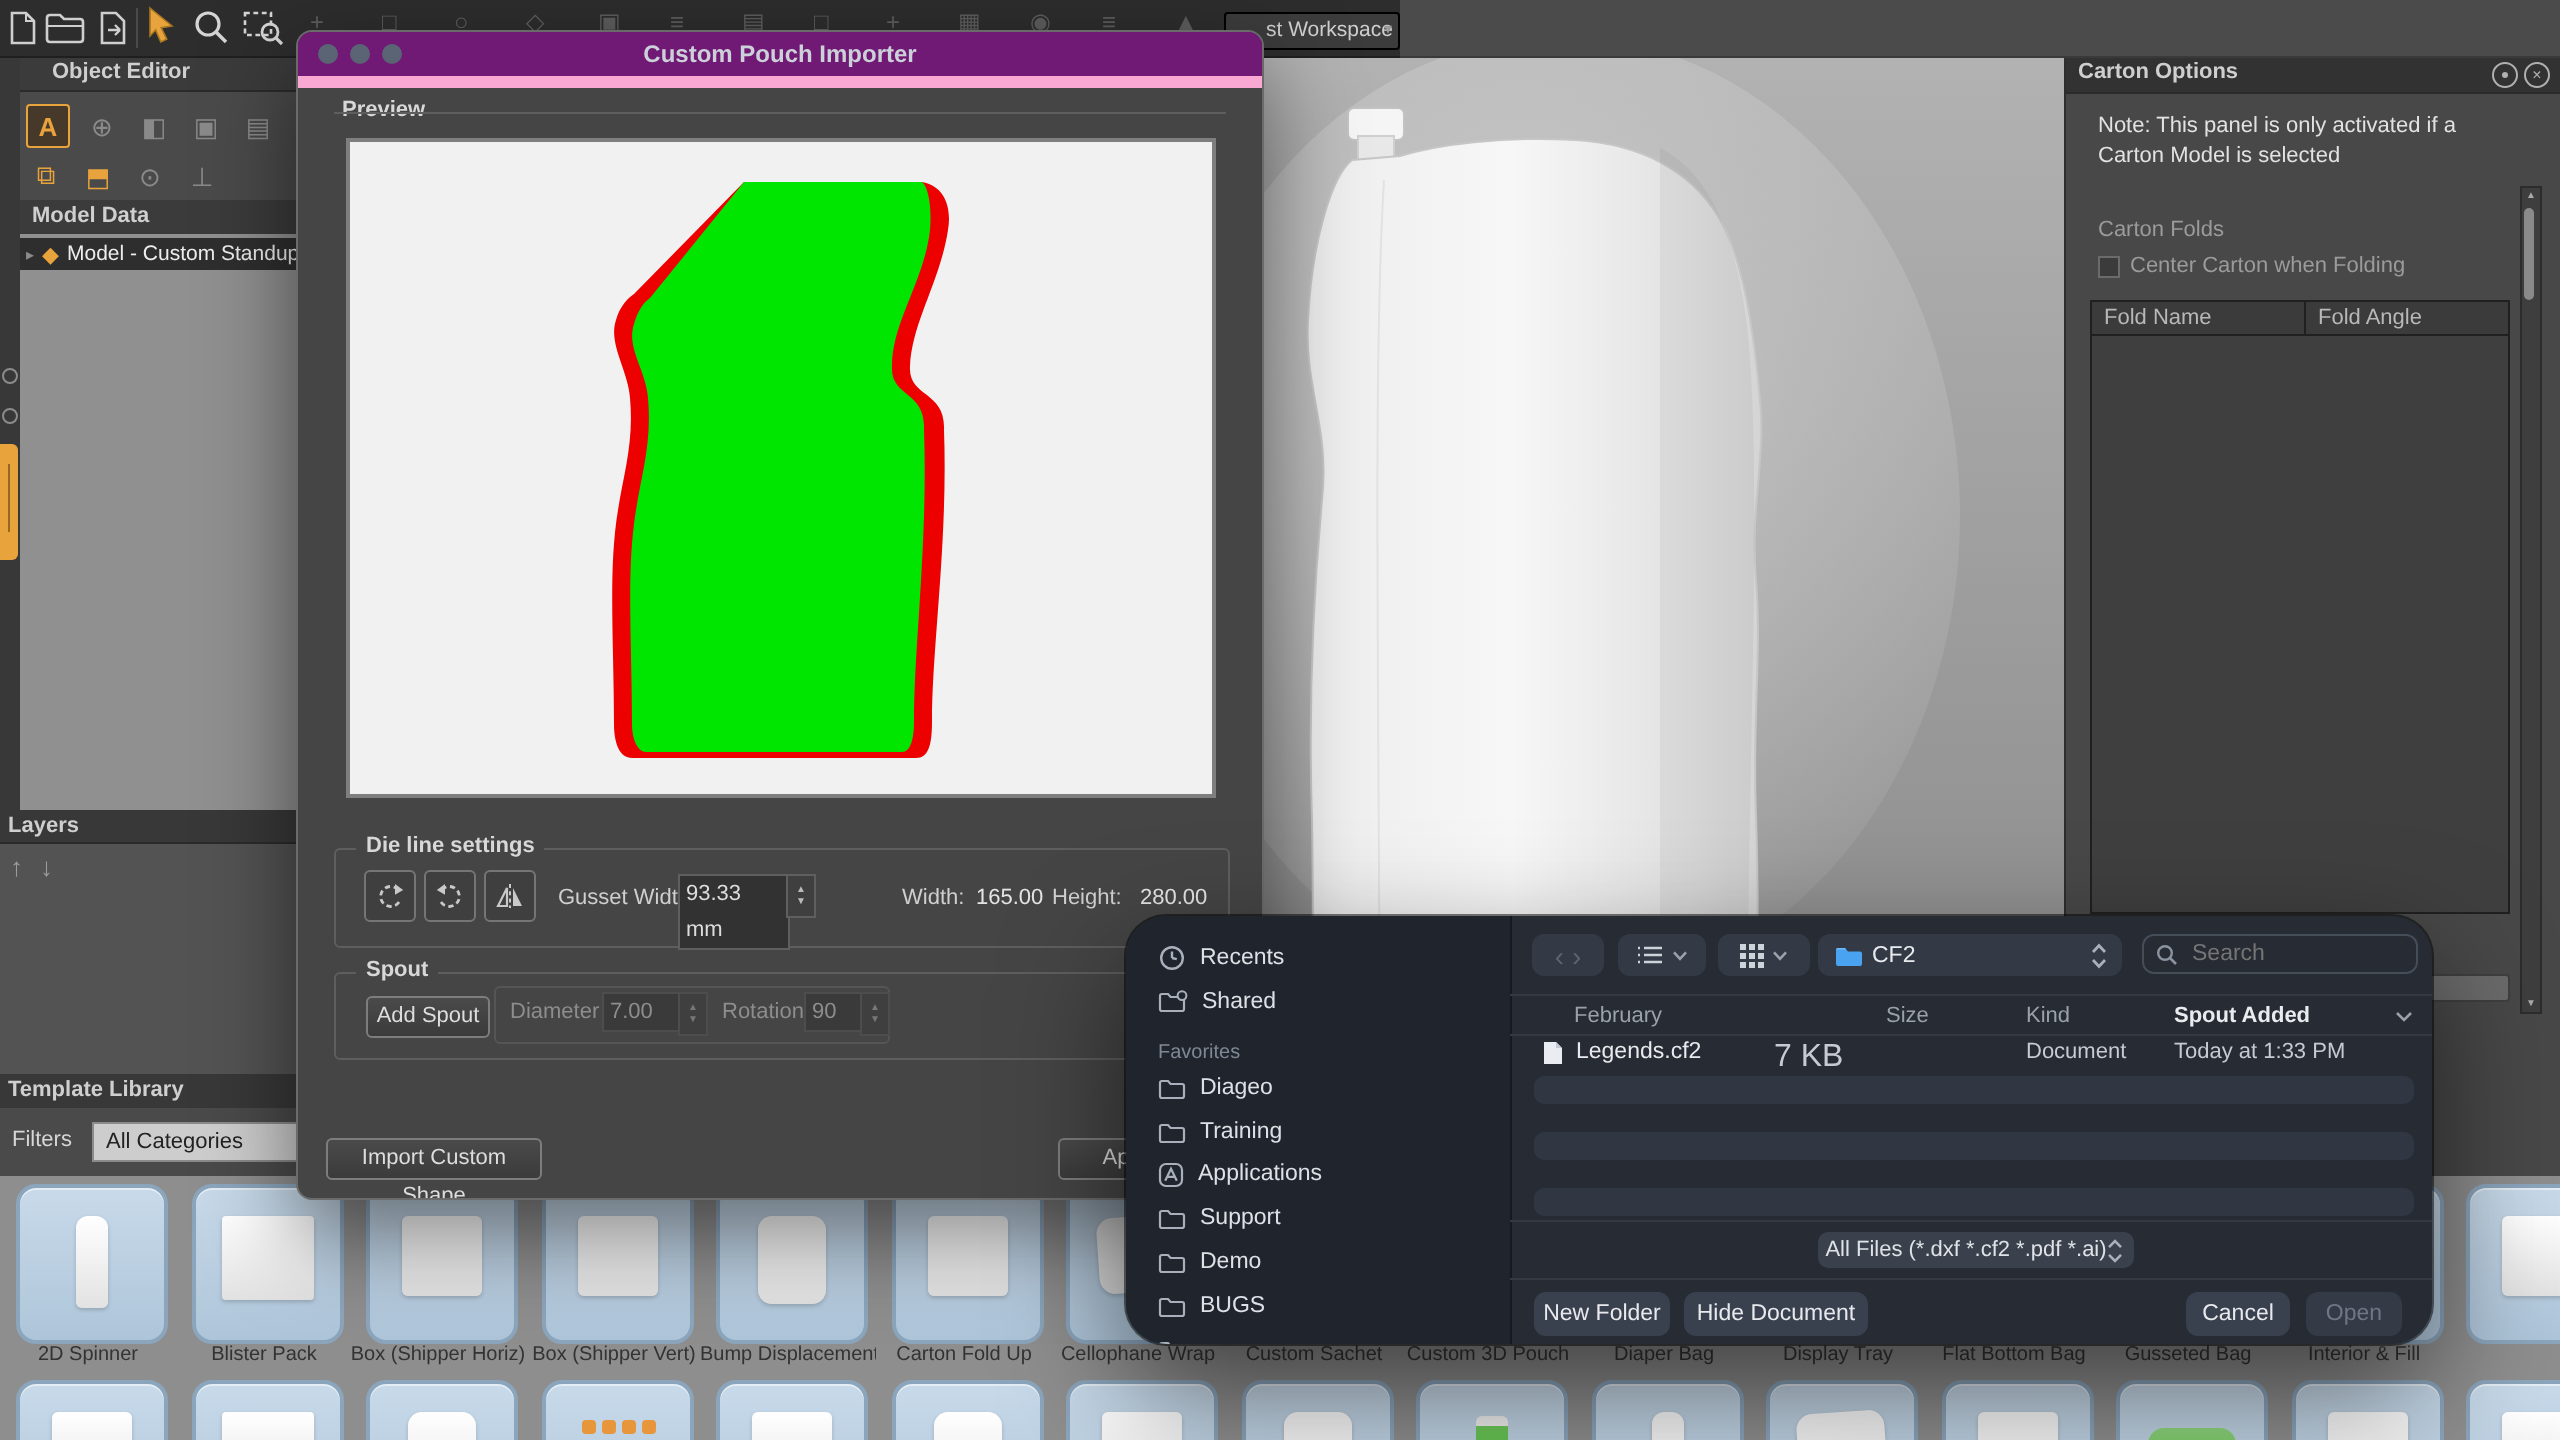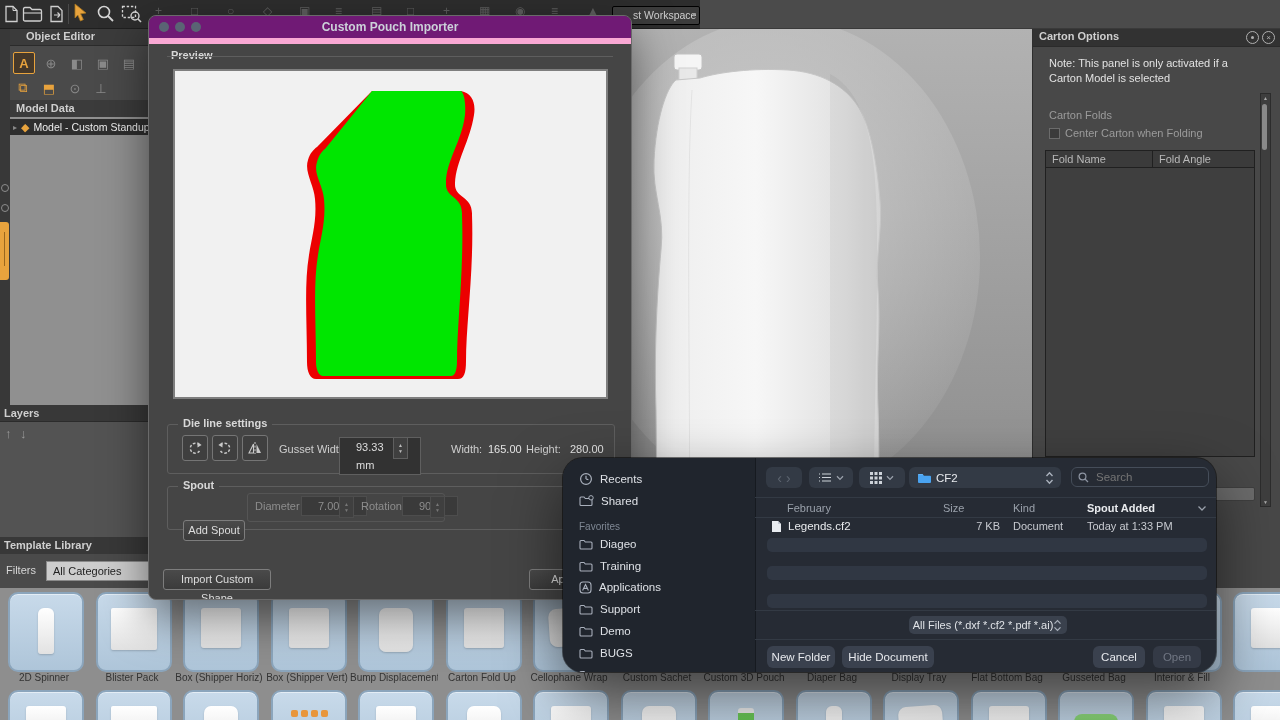--- a/index.html
+++ b/index.html
@@ -14,21 +14,21 @@
   
   .phdr{background:#3b3b3b;color:#cfcfcf;font-size:11px;font-weight:bold;line-height:17px;padding-left:6px;border-bottom:1px solid #2b2b2b}
   .oico{width:20px;height:20px;display:flex;align-items:center;justify-content:center;font-size:13px;color:#8a8a8a}
   .oico.on{color:#e8a33d;border:1px solid #e8a33d;background:#46392a;border-radius:2px}
   .oico.or{color:#e8a33d}
   
   #importer{left:148px;top:15px;width:482px;height:583px;background:#454545;border:1px solid #6a6a6a;
             border-radius:8px;box-shadow:0 18px 45px rgba(0,0,0,.5);z-index:6;overflow:hidden}
   .gb{position:absolute;border:1px solid #5e5e5e;border-radius:3px}
   .legend{position:absolute;top:-8px;left:10px;background:#454545;padding:0 5px;font-size:11px;font-weight:bold;color:#d8d8d8;white-space:nowrap}
-  .inp{position:absolute;background:#323232;border:1px solid #5f5f5f;color:#ddd;font-size:11px;line-height:18px;padding:0 16px}
+  .inp{position:absolute;background:#323232;border:1px solid #5f5f5f;color:#ddd;font-size:11px;line-height:18px;padding:0 3px}
   .inp.dis{background:#3a3a3a;border-color:#4d4d4d;color:#8d8d8d}
   .stepper{position:absolute;width:13px;height:20px;background:#3f3f3f;border:1px solid #5f5f5f;display:flex;flex-direction:column;align-items:center;justify-content:center;font-size:5px;color:#bbb;line-height:6px}
   .stepper.dis{color:#777;border-color:#4d4d4d}
   .dbtn{position:absolute;background:linear-gradient(#4a4a4a,#3b3b3b);border:1px solid #7d7d7d;border-radius:3px;color:#ddd;font-size:11px;text-align:center}
   .dico{position:absolute;width:24px;height:24px;background:#3f3f3f;border:1px solid #757575;border-radius:3px;display:flex;align-items:center;justify-content:center}
   .dlab{position:absolute;font-size:11px;color:#cfcfcf;white-space:nowrap}
   .dval{position:absolute;font-size:11px;color:#e4e4e4;white-space:nowrap}
   
   #fdlg{left:563px;top:458px;width:653px;height:214px;background:#262b34;border-radius:20px;
         box-shadow:0 24px 60px rgba(0,0,0,.55),0 0 0 1px rgba(0,0,0,.5);z-index:10;overflow:hidden}
@@ -379,21 +379,21 @@
         <span>▼</span>
       </div>
     <span class="dlab" style="left:302px;top:427px">Width:</span>
     <span class="dval" style="left:339px;top:427px">165.00</span>
     <span class="dlab" style="left:377px;top:427px">Height:</span>
     <span class="dval" style="left:421px;top:427px">280.00</span>
 
     <div class="gb" style="left:18px;top:470px;width:446px;height:42px">
       <span class="legend">Spout</span>
     </div>
-    <div class="dbtn" style="left:34px;top:504px;width:60px;height:19px;line-height:19px">Add Spout</div>
+    <div class="dbtn" style="left:34px;top:482px;width:60px;height:19px;line-height:19px">Add Spout</div>
     <div class="abs" style="left:98px;top:477px;width:196px;height:27px;border:1px solid #555;border-radius:3px"></div>
     <span class="dlab" style="left:106px;top:484px;color:#8d8d8d">Diameter</span>
     <div class="inp dis" style="left:152px;top:480px;width:32px">7.00</div>
     <div class="stepper dis" style="left:190px;top:480px">
         <span>▲</span>
         <span>▼</span>
       </div>
     <span class="dlab" style="left:212px;top:484px;color:#8d8d8d">Rotation</span>
     <div class="inp dis" style="left:253px;top:480px;width:22px">90</div>
     <div class="stepper dis" style="left:281px;top:480px">
@@ -528,21 +528,21 @@
         <path d="M1.5 1.5 L5 5 L8.5 1.5" fill="none" stroke="#9aa1ab" stroke-width="1.3"></path>
       </svg>
     <div class="fdiv" style="top:59px"></div>
 
     <div class="abs" style="left:204px;top:61px;width:440px;height:16px">
       <svg class="abs" style="left:4px;top:1px" width="11" height="13">
           <path d="M1 1 H7 L10 4 V12 H1 Z" fill="#e9ecf1"></path>
           <path d="M7 1 V4 H10" fill="#c3c9d4"></path>
         </svg>
       <span class="abs" style="left:21px;top:1px;font-size:11.5px;color:#e8eaed">Legends.cf2</span>
-      <span class="abs" style="left:120px;top:1px;width:113px;text-align:right;font-size:11px;color:#c7cad0">7 KB</span>
+      <span class="abs" style="left:120px;top:1px;width:113px;text-align:left;font-size:16px;color:#c7cad0">7 KB</span>
       <span class="abs" style="left:246px;top:1px;font-size:11px;color:#c7cad0">Document</span>
       <span class="abs" style="left:320px;top:1px;font-size:11px;color:#c7cad0">Today at 1:33 PM</span>
     </div>
     <div class="stripe" style="top:80px"></div>
     <div class="stripe" style="top:108px"></div>
     <div class="stripe" style="top:136px"></div>
 
     <div class="fdiv" style="top:152px"></div>
     <div class="abs" style="left:346px;top:158px;width:158px;height:18px;background:#3a414d;border-radius:5px">
       <span style="display:block;text-align:center;line-height:18px;font-size:11px;color:#dfe2e6;padding-right:10px">All Files (*.dxf *.cf2 *.pdf *.ai)</span>

